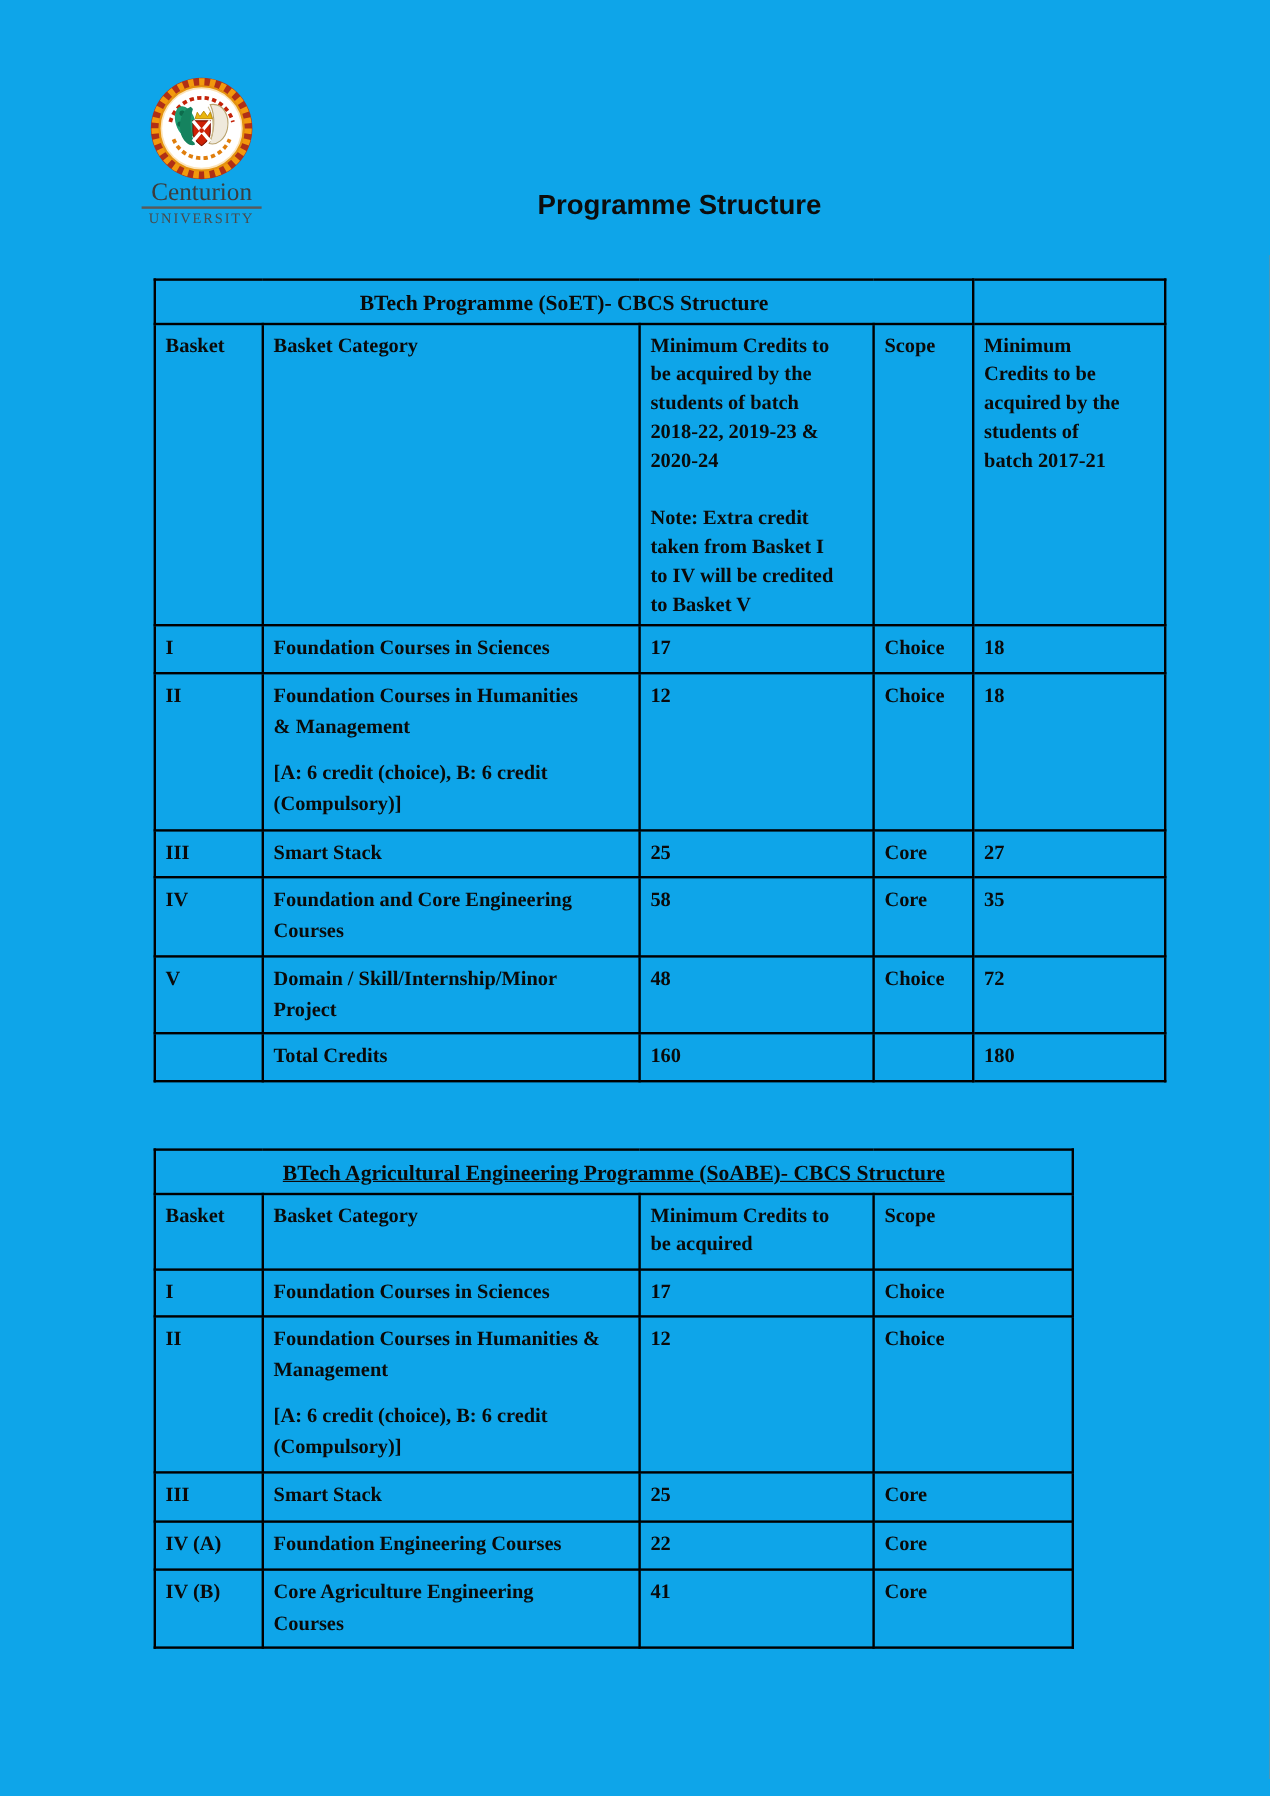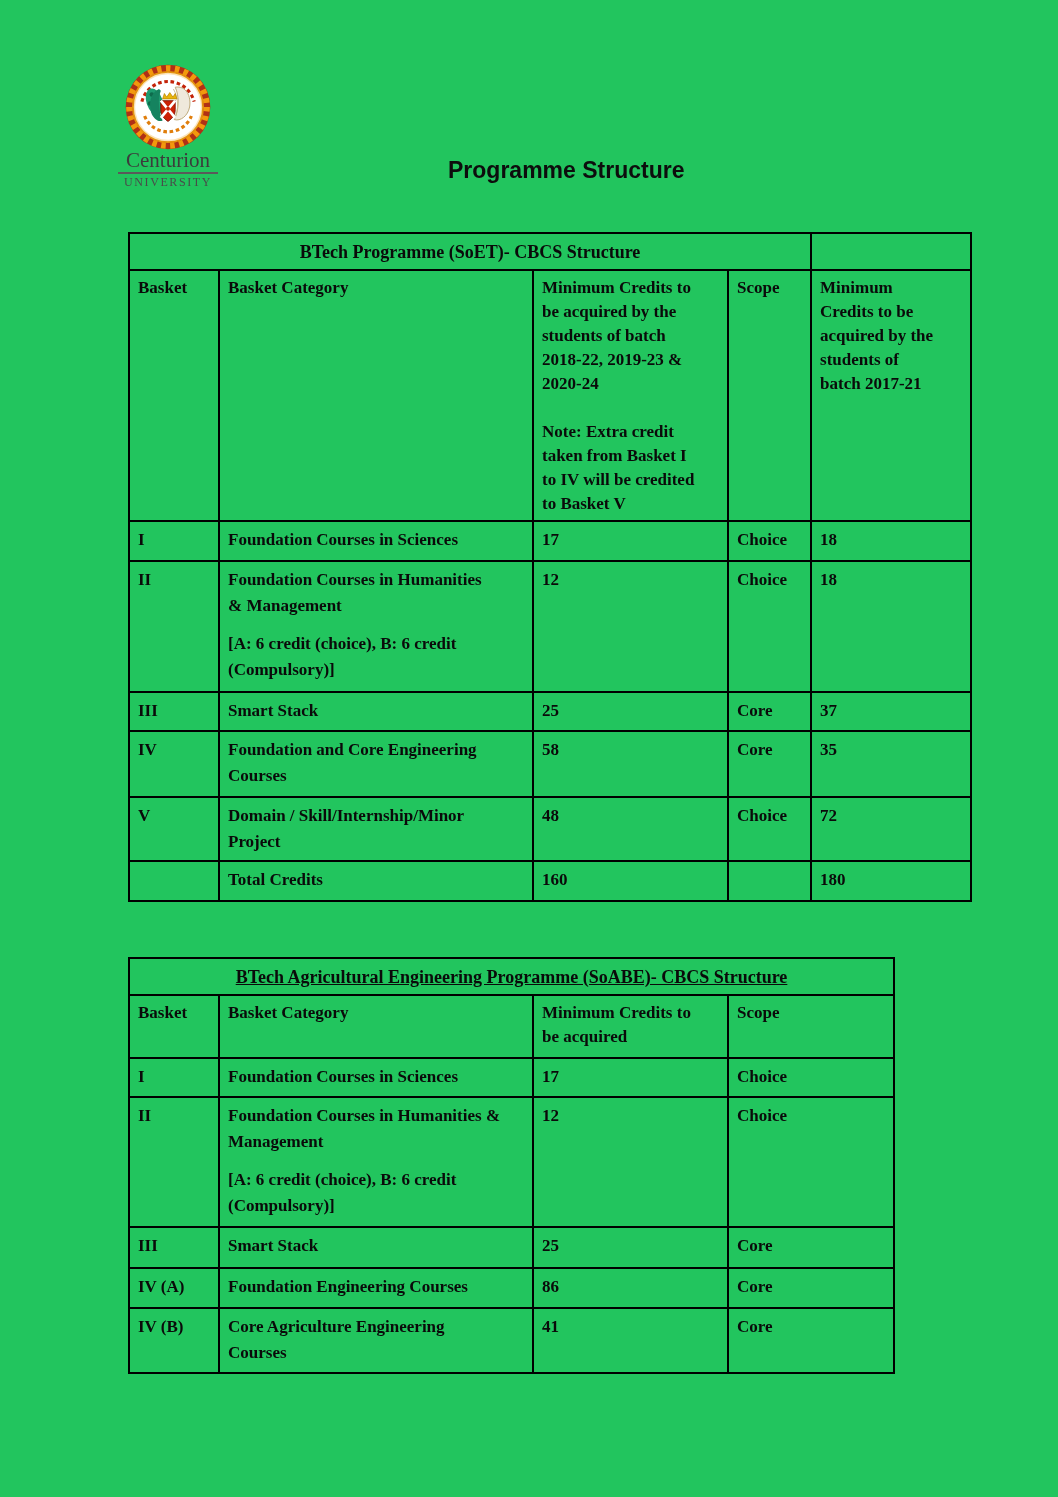--- a/index.html
+++ b/index.html
@@ -1,19 +1,19 @@
 <!DOCTYPE html>
 <html><head>
 <meta charset="utf-8">
 <style>
   html,body{margin:0;padding:0;background:#888;}
   .page{
     position:relative;
     width:1058px;height:1497px;
-    background:#22c55e;
+    background:#0ea5e9;
     margin:0 auto;
     overflow:hidden;
     font-family:"Liberation Serif","DejaVu Serif",serif;
     color:#0a0a0a;
   }
   
   .logo{position:absolute;left:118px;top:62px;width:100px;text-align:center;}
   .logo svg{display:block;margin:0 auto;width:90px;height:90px;}
   .logo-name{
     font-family:"Liberation Serif","DejaVu Serif",serif;
@@ -152,21 +152,21 @@
         </td>
         <td class="vmid">12</td>
         <td>Choice</td>
         <td>18</td>
       </tr>
       <tr class="r3">
         <td class="vmid">III</td>
         <td class="pre">Smart Stack</td>
         <td class="vmid">25</td>
         <td>Core</td>
-        <td>37</td>
+        <td>27</td>
       </tr>
       <tr class="r4">
         <td class="vmid">IV</td>
         <td class="pre">Foundation and Core Engineering
 Courses</td>
         <td class="vmid">58</td>
         <td>Core</td>
         <td>35</td>
       </tr>
       <tr class="r5">
@@ -224,21 +224,21 @@
       </tr>
       <tr class="r3">
         <td class="vmid">III</td>
         <td class="pre">Smart Stack</td>
         <td class="vmid">25</td>
         <td>Core</td>
       </tr>
       <tr class="r4">
         <td class="vmid">IV (A)</td>
         <td class="pre">Foundation Engineering Courses</td>
-        <td class="vmid">86</td>
+        <td class="vmid">22</td>
         <td>Core</td>
       </tr>
       <tr class="r5">
         <td class="vmid">IV (B)</td>
         <td class="pre">Core Agriculture Engineering
 Courses</td>
         <td class="vmid">41</td>
         <td>Core</td>
       </tr>
     </tbody>

